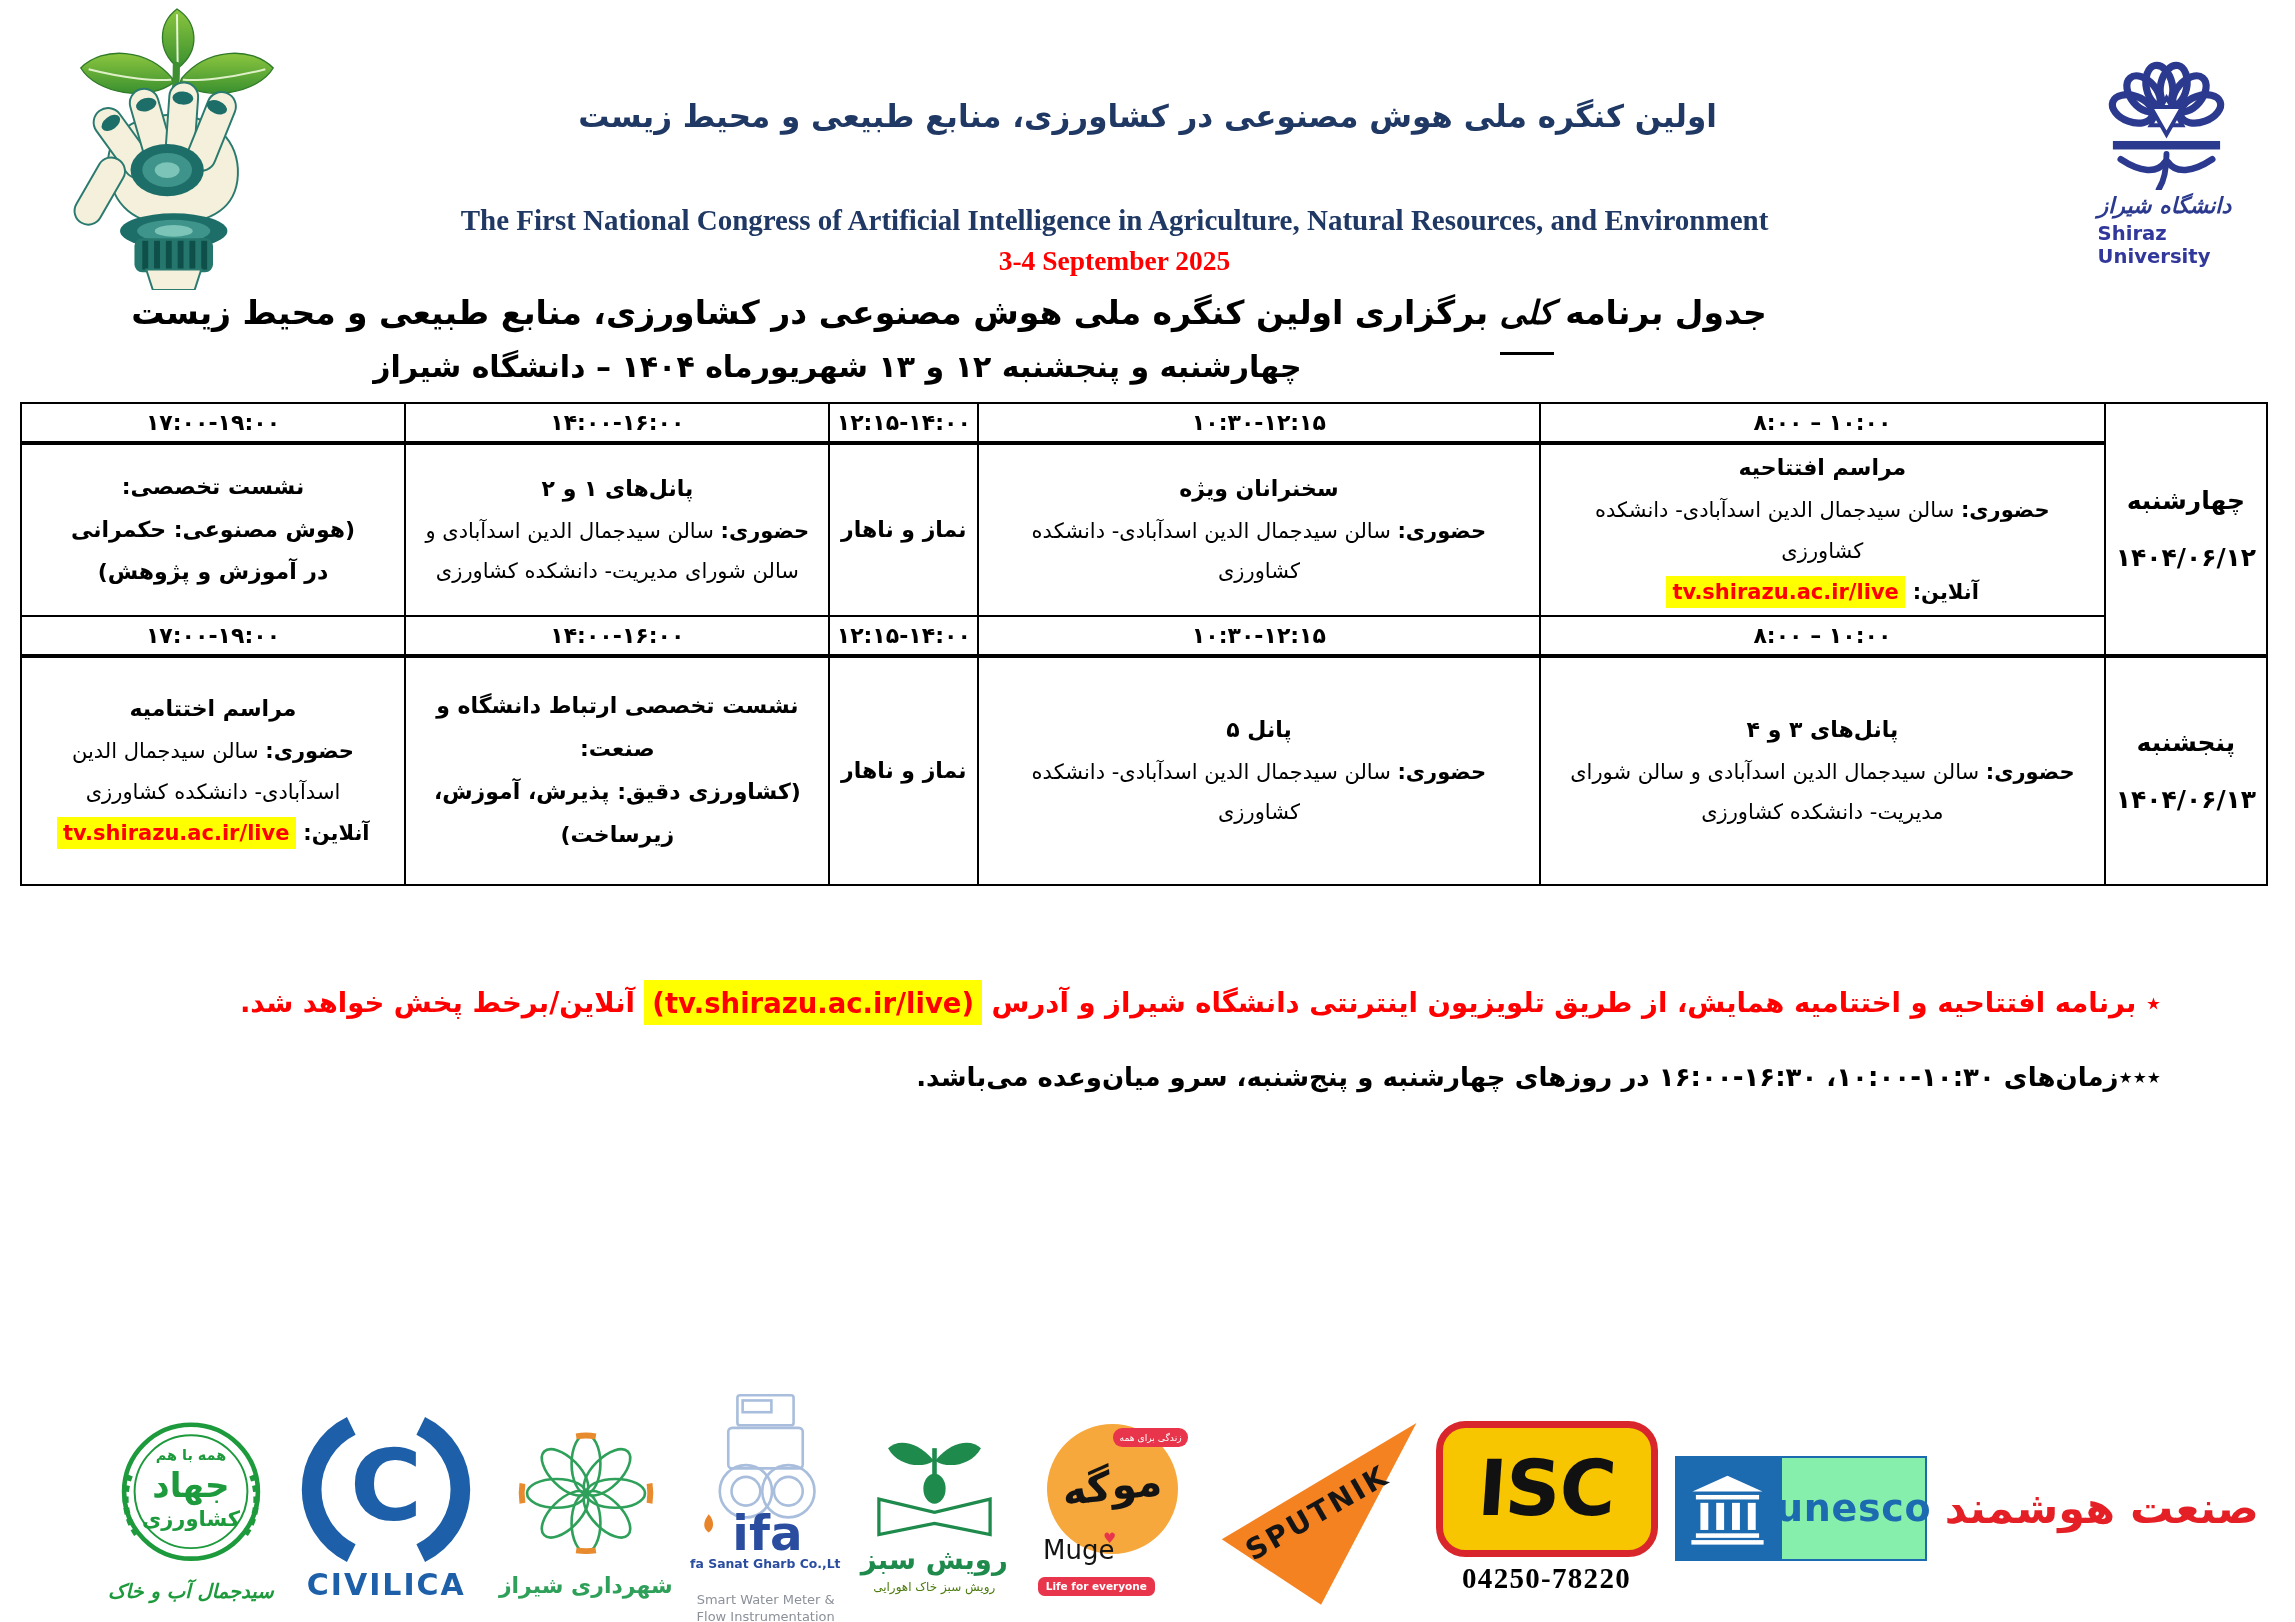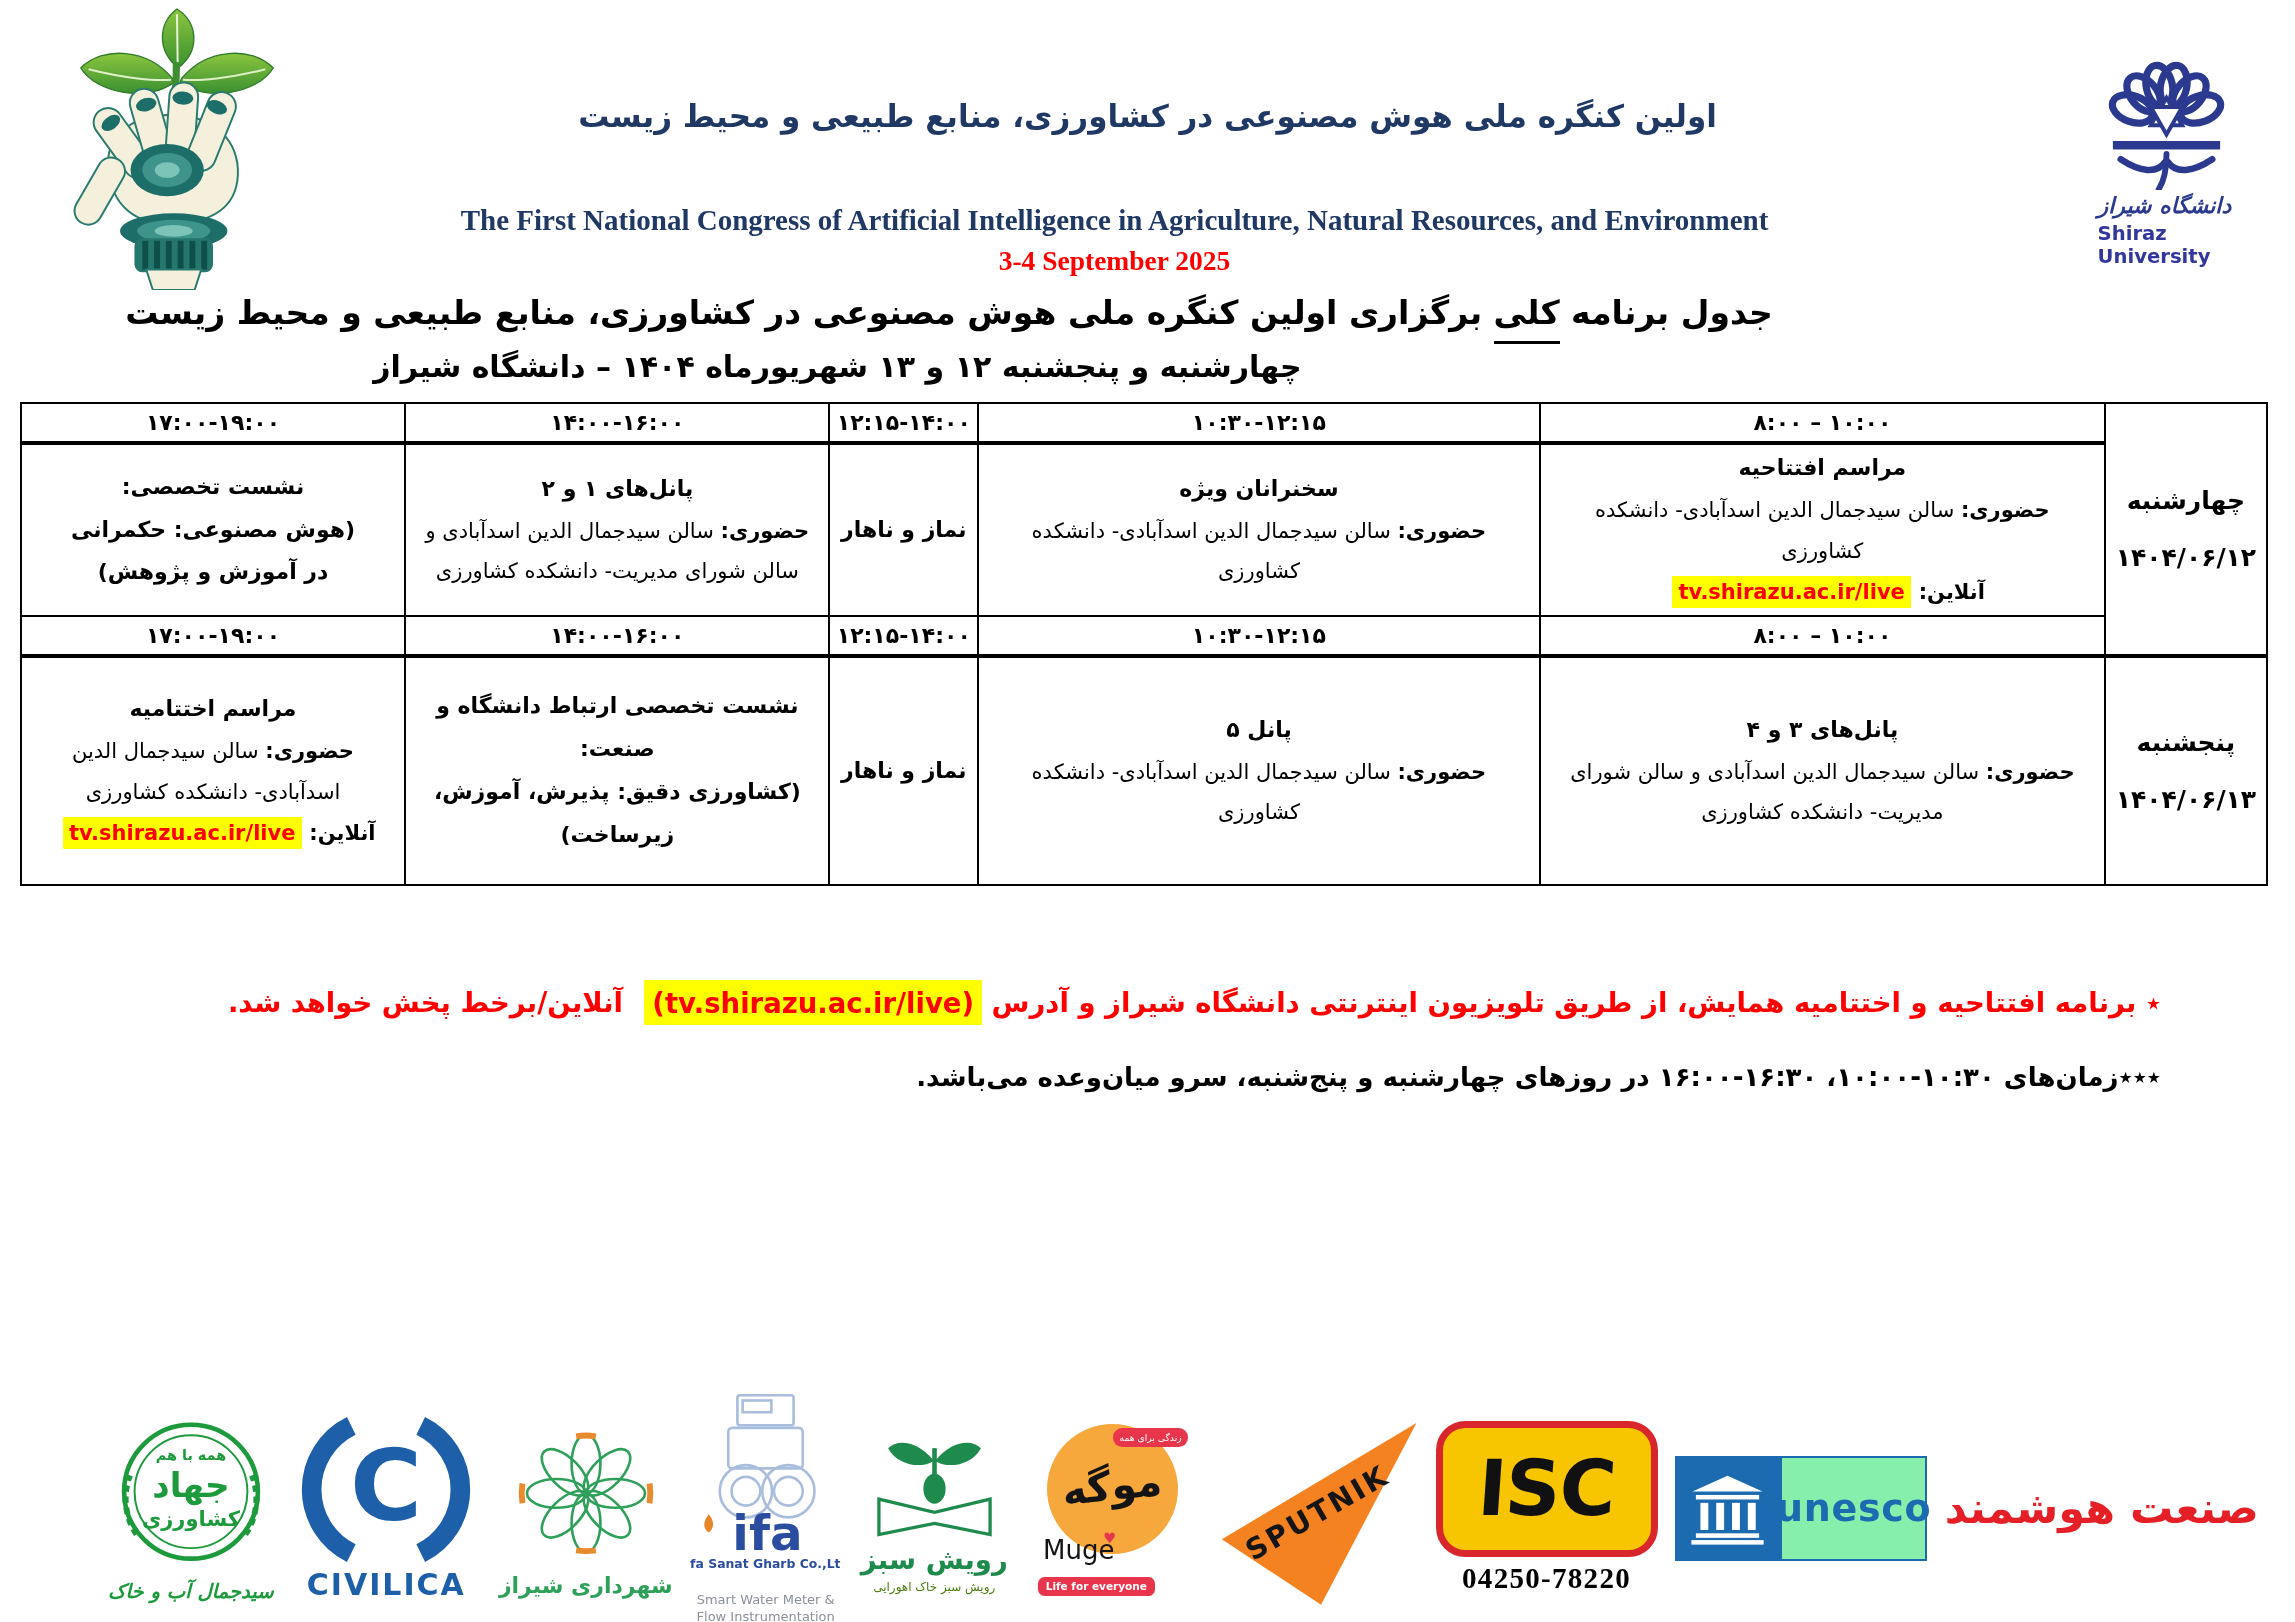--- a/index.html
+++ b/index.html
@@ -10,21 +10,21 @@
   }
   .abs { position:absolute; }
   .fa { direction:rtl; unicode-bidi:plaintext; }
   
   .t1 { top:98px; left:249px; right:249px; text-align:center; font-size:31px; font-weight:700; color:#1F3864; direction:rtl; }
   .t2 { top:152px; left:249px; right:249px; text-align:center; font-size:30px; font-weight:700; color:#1F3864; direction:rtl; }
   .t2 .red { color:#FF0000; }
   .t3 { top:204px; left:196px; right:262px; text-align:center; font-family:"Liberation Serif", serif; font-size:29px; font-weight:700; color:#1F3864; }
   .t4 { top:245px; left:196px; right:262px; text-align:center; font-family:"Liberation Serif", serif; font-size:27.5px; font-weight:700; color:#FF0000; }
   .t5 { top:293px; left:0; width:1898px; text-align:center; font-size:33px; font-weight:700; direction:rtl; }
-  .t5 .ul { border-bottom:3.3px solid #000; padding-bottom:9px; }
+  .t5 .ul { border-bottom:3.3px solid #000; padding-bottom:20px;font-style:italic; }
   .t6 { top:349px; left:0; width:1675px; text-align:center; font-size:30px; font-weight:700; direction:rtl; }
   
   .table-grid {
     top:402px; left:19.6px; width:2248px; height:484px;
     display:grid; direction:ltr;
     grid-template-columns:17.06% 18.89% 6.64% 25.01% 25.21% 7.19%;
     grid-template-rows:41px 172px 41px 226px;
     border:2.6px solid #000;
   }
   .tcell { direction:ltr; display:flex; align-items:center; justify-content:center;
@@ -32,21 +32,21 @@
   .ccell { direction:rtl; display:flex; flex-direction:column; align-items:center; justify-content:center;
            font-size:21px; line-height:1.95; text-align:center; padding:2.6px 10.5px; }
   .ctitle { font-size:22px; font-weight:700; }
   .clabel { font-weight:700; }
   .dcell { direction:rtl; display:flex; flex-direction:column; align-items:center; justify-content:center;
            gap:27.5px; font-size:25px; font-weight:700; }
   .bl { border-left:2.6px solid #000; }
   .hb { border-bottom:4.6px solid #000; }
   .mb { border-bottom:2.6px solid #000; }
   .hl { background:#FFFF00; color:#FF0000; font-weight:700; padding:3.9px 6.5px; }
-  .url { direction:ltr; unicode-bidi:embed;margin-left:12px; }
+  .url { direction:ltr; unicode-bidi:embed; }
   
   .notes { top:980px; right:134px; left:92px; direction:rtl; text-align:start; }
   .note1 { color:#FF0000; font-size:27.5px; font-weight:700; line-height:1.6; margin-bottom:33px; }
   .note1 .hl { padding:6.5px 7.9px; }
   .note2, .note3 { color:#000; font-size:26px; font-weight:700; line-height:1.55; }
   .note2 { margin-bottom:11.8px; }
   
   .congress-logo { left:69px; top:5.2px; width:216px; height:285px; }
   .shiraz-logo { right:14.4px; top:56px; width:183px; text-align:left; }
   .shiraz-fa { color:#2B3A8F; font-size:22px; font-weight:700; margin-top:1.3px; font-style:italic; }

